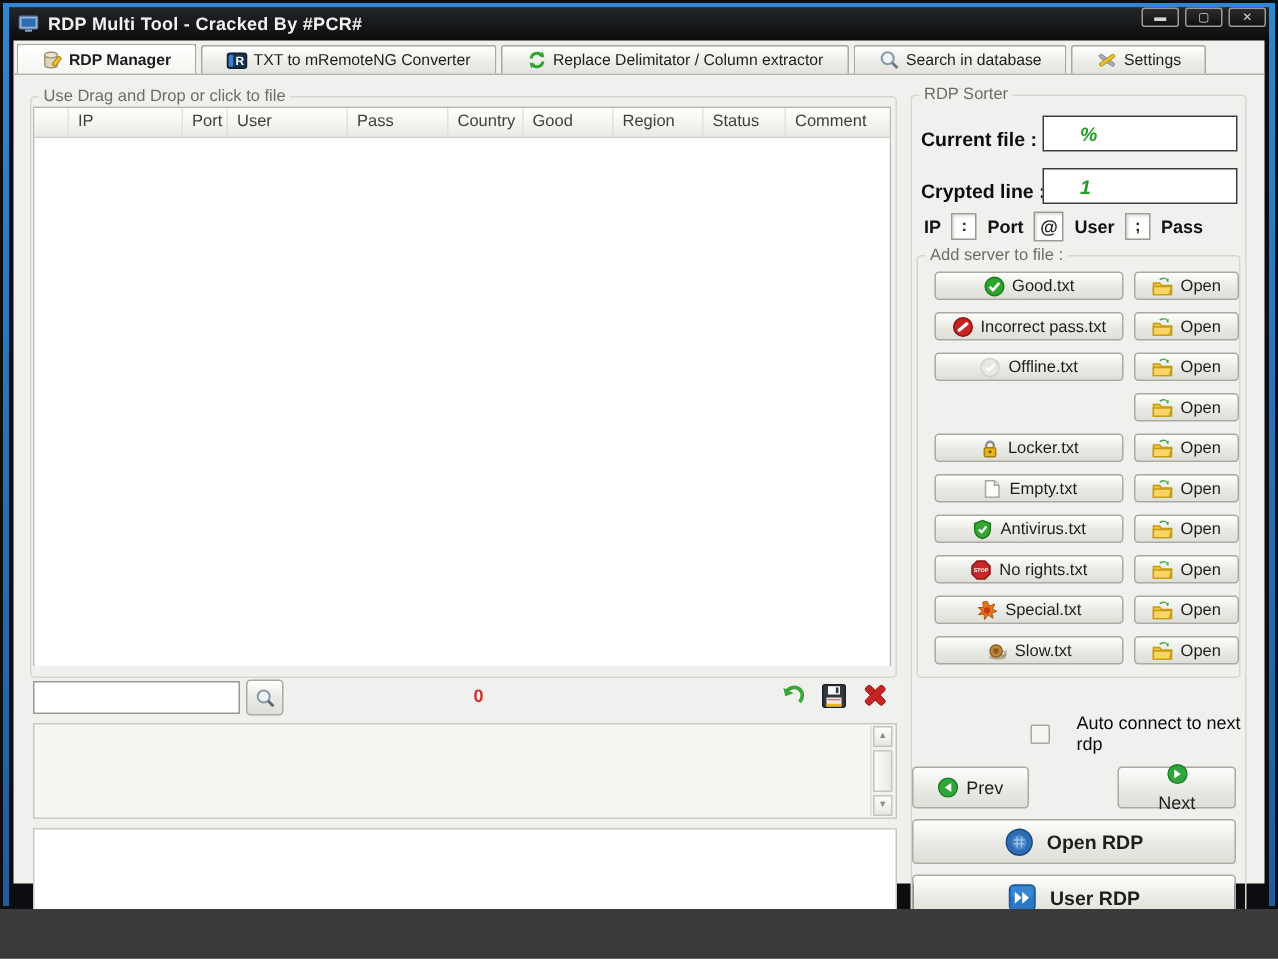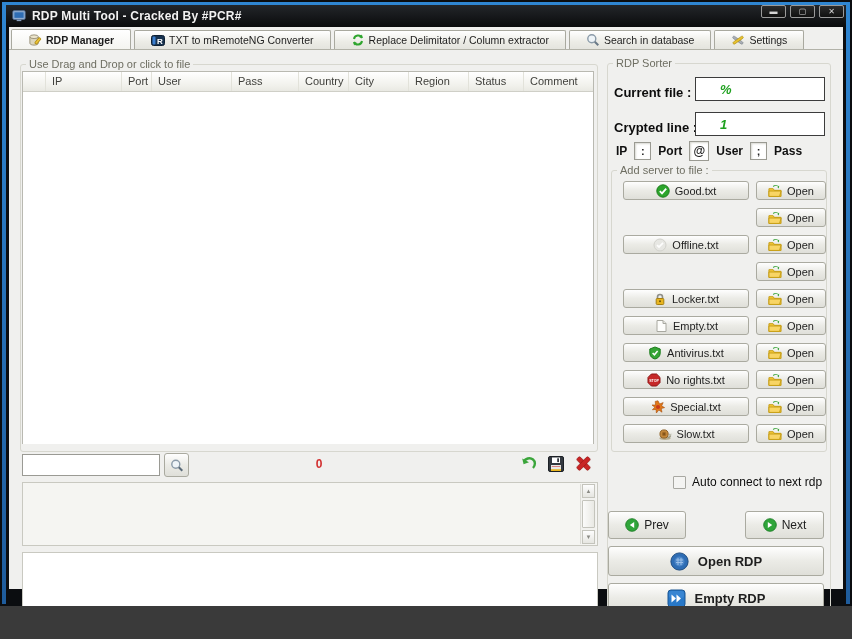--- a/index.html
+++ b/index.html
@@ -132,21 +132,21 @@
     <span class="grouplabel" style="left:17px; top:31px;">Use Drag and Drop or click to file</span>
 
     <div class="abs tablebox" style="left:13px; top:44px; width:572px; height:373px;">
       <div class="thead">
         <div class="th" style="width:23px"></div>
         <div class="th" style="width:76px">IP</div>
         <div class="th" style="width:30px">Port</div>
         <div class="th" style="width:80px">User</div>
         <div class="th" style="width:67px">Pass</div>
         <div class="th" style="width:50px">Country</div>
-        <div class="th" style="width:60px">City</div>
+        <div class="th" style="width:60px">Good</div>
         <div class="th" style="width:60px">Region</div>
         <div class="th" style="width:55px">Status</div>
         <div class="th" style="flex:1; border-right:none">Comment</div>
       </div>
       <div style="height:352px; background:#fff;"></div>
     </div>
 
     <input class="abs search" style="left: 13px; top: 427px; width: 138px; height: 22px;" value="">
     <button class="abs btn" style="left:155px; top:426px; width:25px; height:24px;">
       <span class="fic">
@@ -240,20 +240,29 @@
               <path d="M1 4.5 h4.5 l1.3 1.8 H14 v6.5 H1 z" fill="#f3c73a" stroke="#c49c12"></path>
               <path d="M1 7 h13 l-1.6 5.8 H1 z" fill="#f8d565" stroke="#c49c12"></path>
               <path d="M6 2.6 q2.5-2.2 5 0 l-1 .2 1.6 1.4 .4-2.8 -1 .3 q-2.8-2.4-5.8 0 z" fill="#3aa53a"></path>
             </svg>
         </span>
         <span>Open</span>
       </button>
     </div>
 
     <div class="abs file-row" style="top:181px">
+      <button class="btn file-btn">
+        <span class="fic">
+          <svg width="14" height="14" viewBox="0 0 14 14">
+              <circle cx="7" cy="7" r="6.2" fill="#c92121" stroke="#8e1414"></circle>
+              <rect x="2.6" y="5.9" width="8.8" height="2.2" rx="1" transform="rotate(-40 7 7)" fill="#fff"></rect>
+            </svg>
+        </span>
+        <span>Incorrect pass.txt</span>
+      </button>
       <button class="btn open-btn">
         <span class="fic">
           <svg width="15" height="14" viewBox="0 0 15 14">
               <path d="M1 4.5 h4.5 l1.3 1.8 H14 v6.5 H1 z" fill="#f3c73a" stroke="#c49c12"></path>
               <path d="M1 7 h13 l-1.6 5.8 H1 z" fill="#f8d565" stroke="#c49c12"></path>
               <path d="M6 2.6 q2.5-2.2 5 0 l-1 .2 1.6 1.4 .4-2.8 -1 .3 q-2.8-2.4-5.8 0 z" fill="#3aa53a"></path>
             </svg>
         </span>
         <span>Open</span>
       </button>
@@ -425,35 +434,35 @@
           <svg width="15" height="14" viewBox="0 0 15 14">
               <path d="M1 4.5 h4.5 l1.3 1.8 H14 v6.5 H1 z" fill="#f3c73a" stroke="#c49c12"></path>
               <path d="M1 7 h13 l-1.6 5.8 H1 z" fill="#f8d565" stroke="#c49c12"></path>
               <path d="M6 2.6 q2.5-2.2 5 0 l-1 .2 1.6 1.4 .4-2.8 -1 .3 q-2.8-2.4-5.8 0 z" fill="#3aa53a"></path>
             </svg>
         </span>
         <span>Open</span>
       </button>
     </div>
 
-    <div class="abs" style="left:664px; top:448px; display:flex; align-items:center; gap:6px;justify-content:space-between;">
+    <div class="abs" style="left:678px; top:448px; display:flex; align-items:center; gap:18px;justify-content:space-between;">
       <span class="cb"></span>
       <span style="font-size:12px; color:#0c0c0c;">Auto connect to next rdp</span>
     </div>
 
     <button class="abs btn" style="left:599px; top:484px; width:78px; height:28px; font-size:12px;">
       <span class="fic">
         <svg width="16" height="16" viewBox="0 0 16 16">
             <circle cx="8" cy="8" r="7.2" fill="#2fa53a" stroke="#1d7d26"></circle>
             <path d="M10.5 4.5 L5.5 8 L10.5 11.5 Z" fill="#fff"></path>
           </svg>
       </span>
       <span>Prev</span>
     </button>
-    <button class="abs btn" style="left:736px; top:484px; width:79px; height:28px; font-size:12px;">
+    <button class="abs btn" style="left:736px; top:484px; width:79px; height:28px; font-size:12px;flex-direction:column;">
       <span class="fic">
         <svg width="16" height="16" viewBox="0 0 16 16">
             <circle cx="8" cy="8" r="7.2" fill="#2fa53a" stroke="#1d7d26"></circle>
             <path d="M5.5 4.5 L10.5 8 L5.5 11.5 Z" fill="#fff"></path>
           </svg>
       </span>
       <span>Next</span>
     </button>
 
     <button class="abs btn" style="left:599px; top:519px; width:216px; height:30px; font-size:13px; font-weight:bold; gap:9px;">
@@ -474,16 +483,16 @@
 
     <button class="abs btn" style="left:599px; top:556px; width:216px; height:30px; font-size:13px; font-weight:bold; gap:9px;">
       <span class="fic" style="width:19px; height:19px;">
         <svg width="19" height="19" viewBox="0 0 19 19">
             <rect x="1" y="1" width="17" height="17" rx="3" fill="#2878c8" stroke="#1a5694"></rect>
             <rect x="2" y="2" width="15" height="7" rx="2.5" fill="#3f8ad6" opacity="0.7"></rect>
             <path d="M4.5 5.5 L9 9.5 L4.5 13.5 Z" fill="#fff"></path>
             <path d="M9.5 5.5 L14 9.5 L9.5 13.5 Z" fill="#fff"></path>
           </svg>
       </span>
-      <span>Empty RDP</span>
+      <span>User RDP</span>
     </button>
   </div>
 </div>
 
 </body></html>

